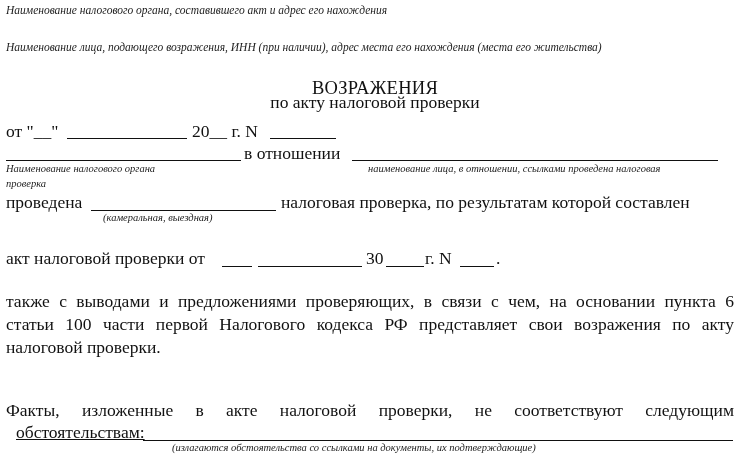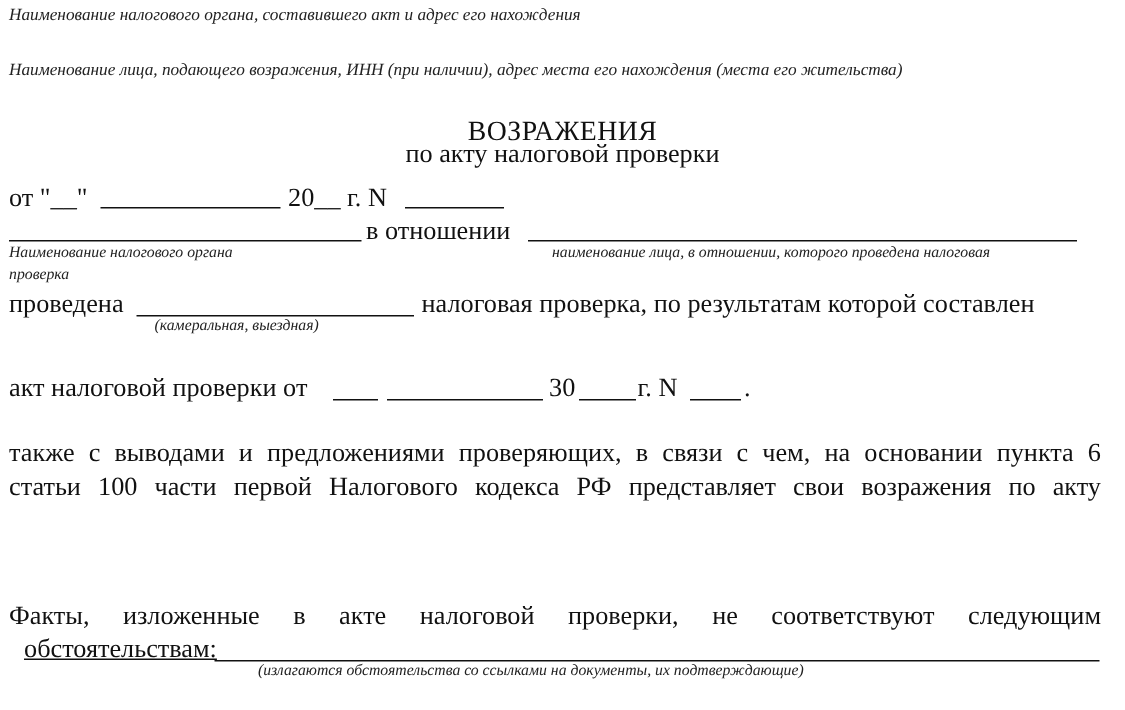--- a/index.html
+++ b/index.html
@@ -24,40 +24,41 @@
 
 <div class="abs main" style="left:6px; top:121px;">от "__"</div>
 <div class="line" style="left:67px; width:120px; top:138px;"></div>
 <div class="abs main" style="left:192px; top:121px;">20__ г. N</div>
 <div class="line" style="left:270px; width:66px; top:138px;"></div>
 
 <div class="line" style="left:6px; width:235px; top:160px;"></div>
 <div class="abs main" style="left:244px; top:143px;">в отношении</div>
 <div class="line" style="left:352px; width:366px; top:160px;"></div>
 <div class="abs italic-tiny" style="left:6px; top:163px;text-align:right;">Наименование налогового органа</div>
-<div class="abs italic-tiny" style="left:368px; top:163px;">наименование лица, в отношении, которого проведена налоговая</div>
+<div class="abs italic-tiny" style="left:368px; top:163px;">наименование лица, в отношении, ссылками проведена налоговая</div>
 <div class="abs italic-tiny" style="left:6px; top:178px;">проверка</div>
 
 <div class="abs main" style="left:6px; top:192px;">проведена</div>
 <div class="line" style="left:91px; width:185px; top:210px;"></div>
 <div class="abs main" style="left:281px; top:192px;">налоговая проверка, по результатам которой составлен</div>
 <div class="abs italic-tiny" style="left:103px; top:212px;">(камеральная, выездная)</div>
 
 <div class="abs main" style="left:6px; top:248px;">акт налоговой проверки от</div>
 <div class="line" style="left:222px; width:30px; top:266px;"></div>
 <div class="line" style="left:258px; width:104px; top:266px;"></div>
 <div class="abs main" style="left:366px; top:248px;">30</div>
 <div class="line" style="left:386px; width:38px; top:266px;"></div>
 <div class="abs main" style="left:425px; top:248px;">г. N</div>
 <div class="line" style="left:460px; width:34px; top:266px;"></div>
 <div class="abs main" style="left:496px; top:248px;">.</div>
 
 <div class="para" style="top:290px;">
   <div style="text-align:justify; text-align-last:justify;">также с выводами и предложениями проверяющих, в связи с чем, на основании пункта 6</div>
   <div style="text-align:justify; text-align-last:justify;">статьи 100 части первой Налогового кодекса РФ представляет свои возражения по акту</div>
+  <div style="text-align:left;">налоговой проверки.</div>
 </div>
 
 <div class="para" style="top:399px;">
   <div style="text-align:justify; text-align-last:justify;">Факты, изложенные в акте налоговой проверки, не соответствуют следующим</div>
 </div>
 <div class="abs main" style="left:16px; top:422px;text-decoration:underline;">обстоятельствам:</div>
 <div class="line" style="left:143px; width:590px; top:440px;"></div>
 <div class="abs italic-tiny" style="left:172px; top:442px;">(излагаются обстоятельства со ссылками на документы, их подтверждающие)</div>
 
 </body></html>

